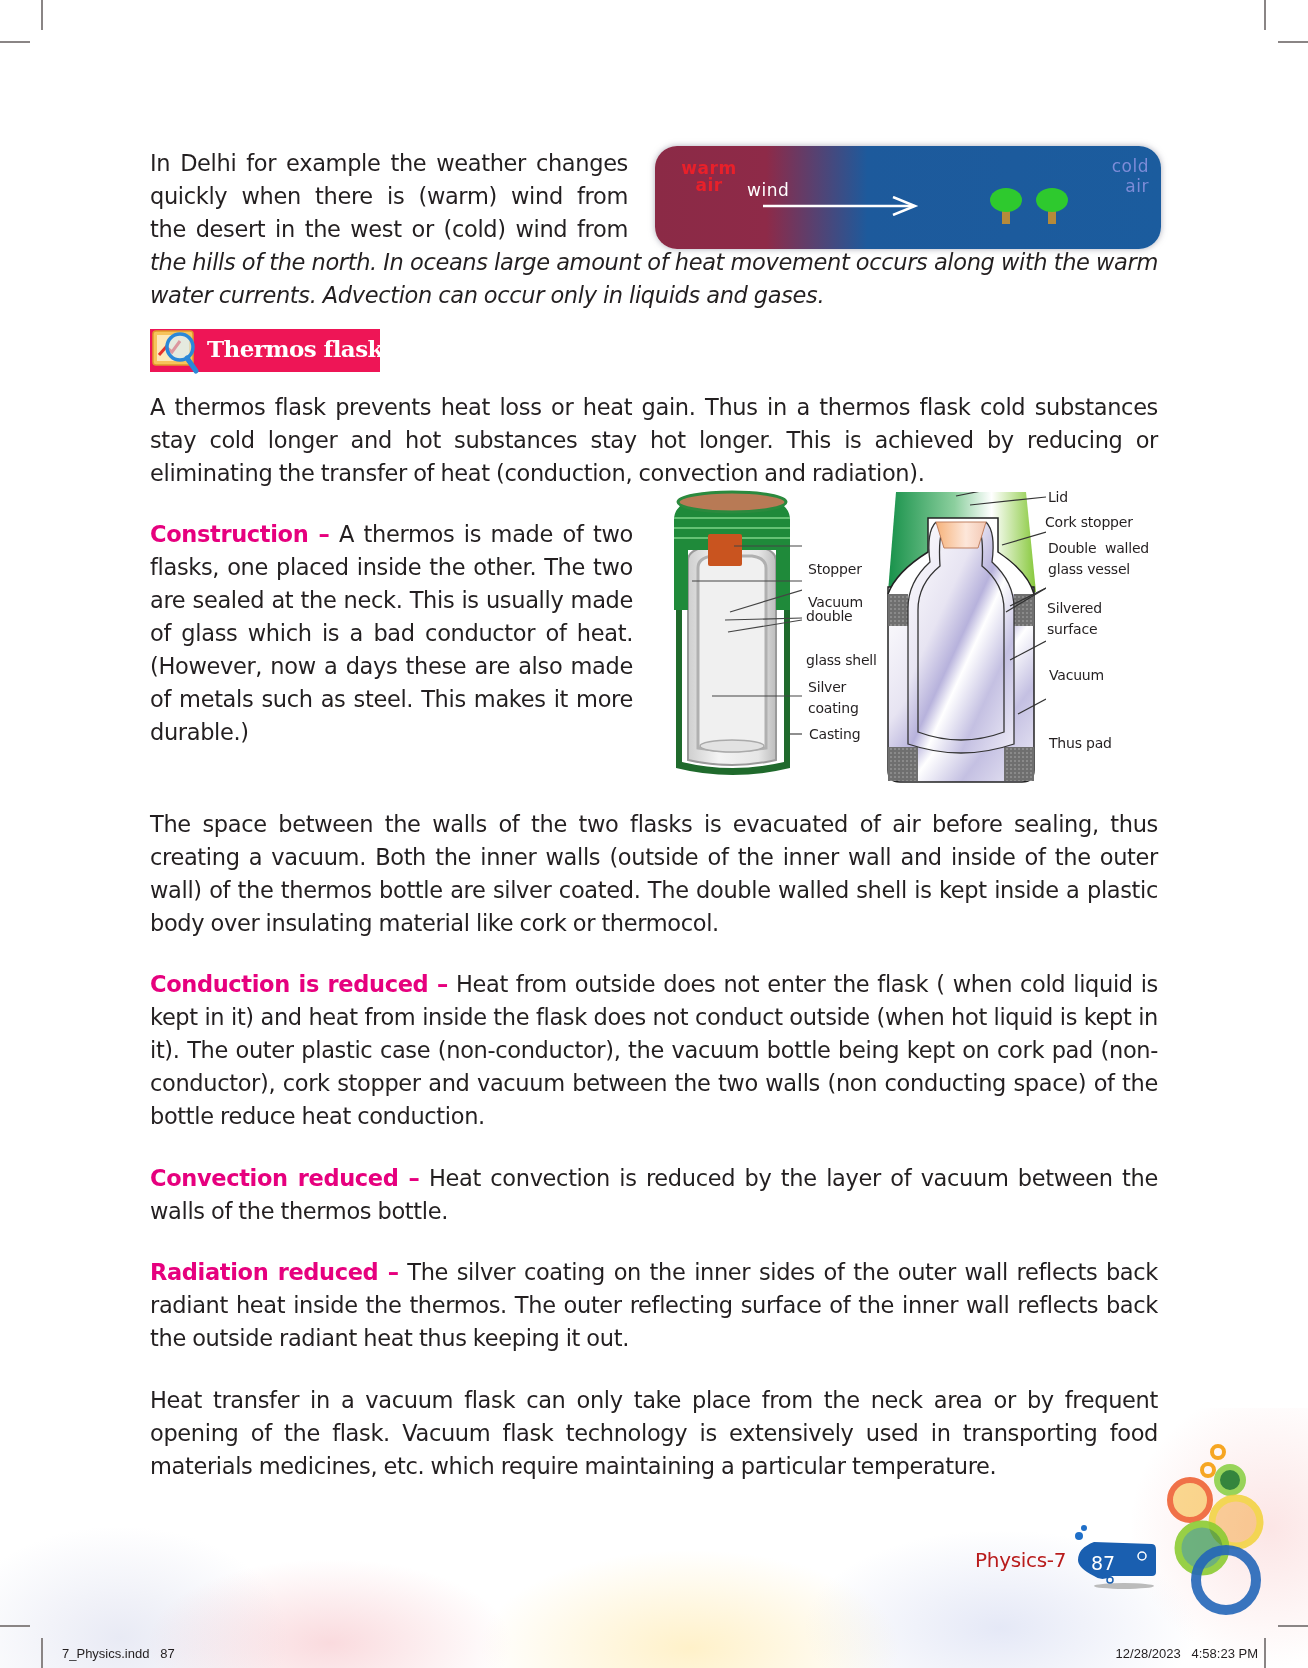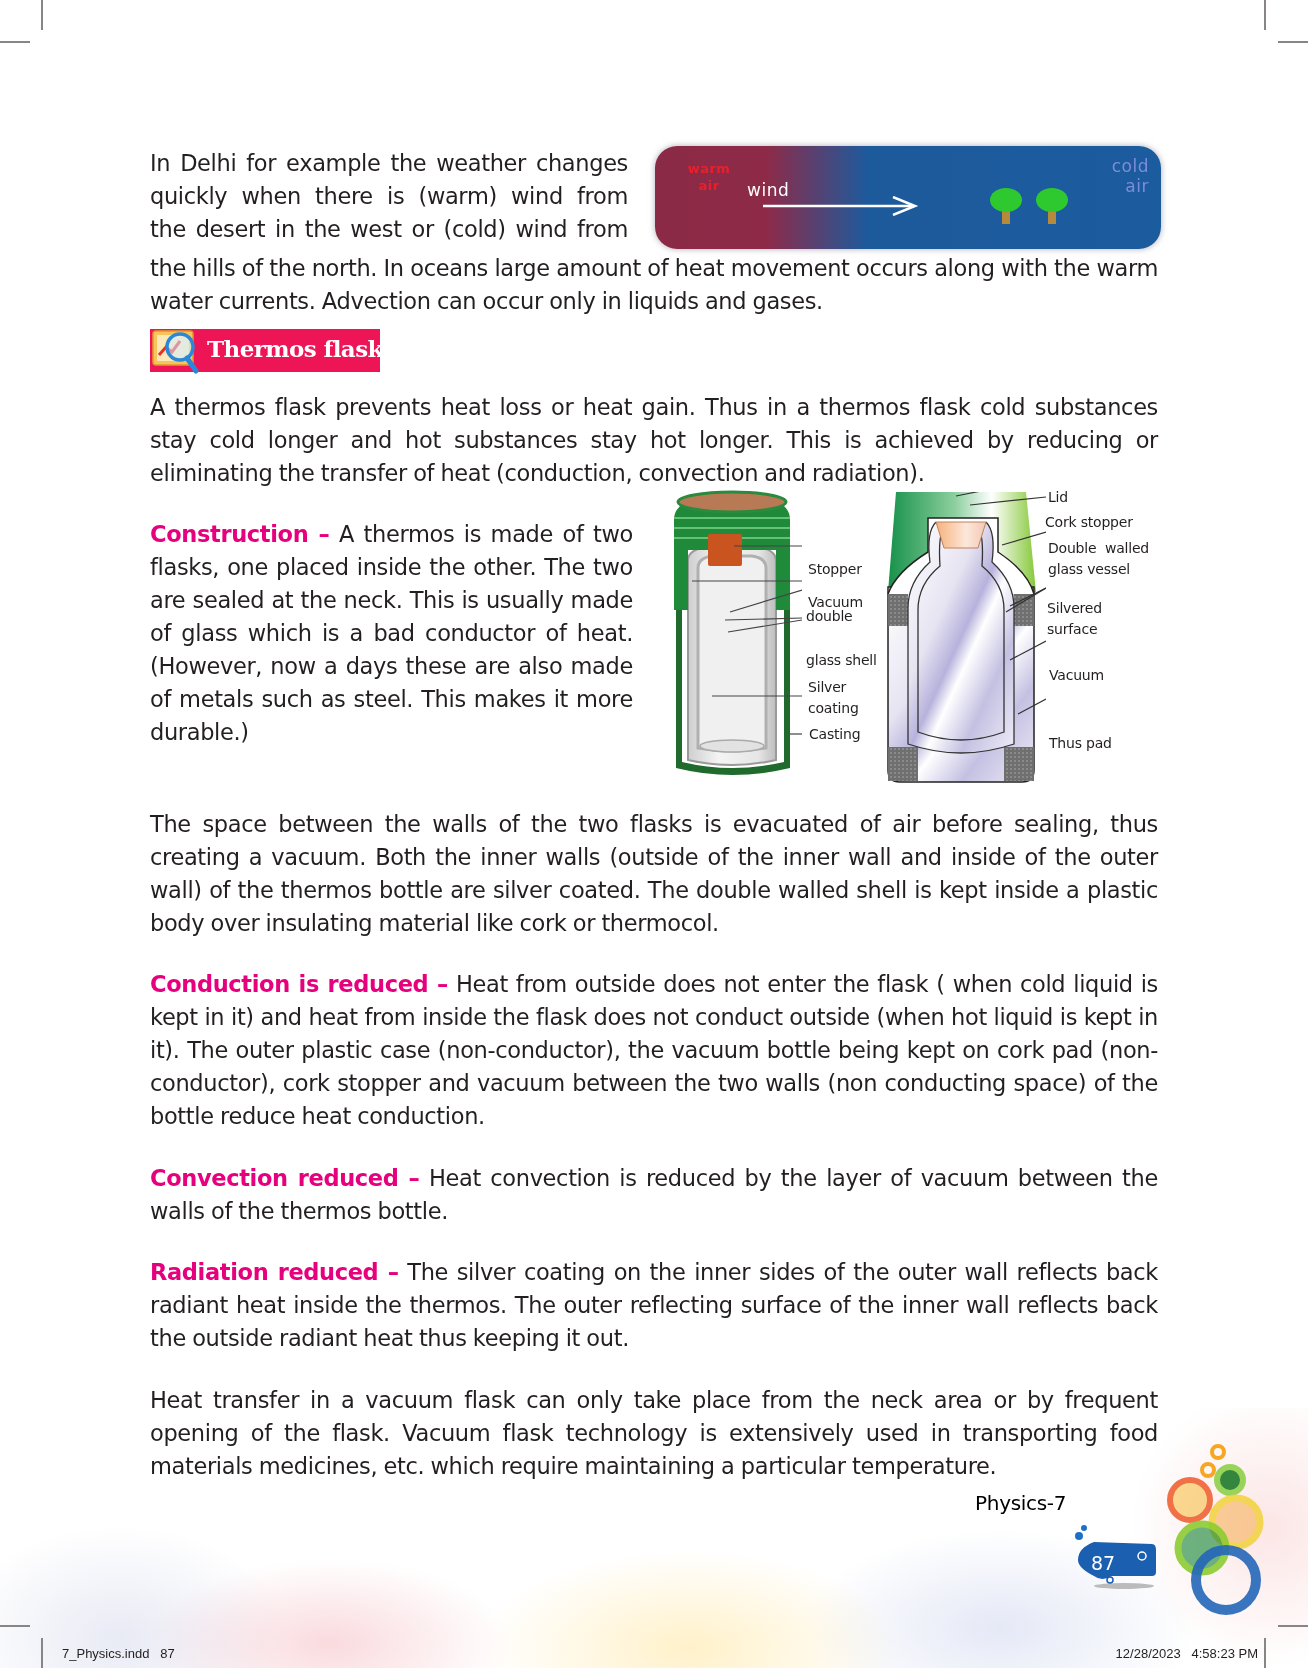--- a/index.html
+++ b/index.html
@@ -47,44 +47,44 @@
   .wind-img .ground {
     position:absolute; left:0; right:0; bottom:0; height:26px;
     background:linear-gradient(180deg, #3b9a3f 0%, #2e8b36 50%, #247a2c 100%);
     border-top:2px solid #e8f0ff;
   }
   .wind-img .lbl { position:absolute; font-family:"DejaVu Sans", sans-serif; font-size:17px; letter-spacing:0.5px; white-space:nowrap; }
   .diagram-label {
     position:absolute; font-family:"DejaVu Sans", "Liberation Sans", sans-serif;
     font-size:14px; line-height:21px; color:#231f20; white-space:nowrap; letter-spacing:-0.2px;
   }
-  .footer-title { position:absolute; left:975px; top:1491px; font-size:20px; color:#000000; letter-spacing:-0.3px; }
+  .footer-title { position:absolute; left:975px; top:1548px; font-size:20px; color:#b91c1c; letter-spacing:-0.3px; }
   .slug { position:absolute; font-family:"Liberation Sans", sans-serif; font-size:13px; color:#231f20; top:1646px; }
 </style>
 </head>
 <body>
 
 <div class="bg-wash"></div>
 
 <div class="crop" style="left:41px;top:0;width:1.5px;height:30px;"></div>
 <div class="crop" style="left:1264px;top:0;width:1.5px;height:30px;"></div>
 <div class="crop" style="left:0;top:41px;width:30px;height:2px;"></div>
 <div class="crop" style="left:1278px;top:41px;width:30px;height:2px;"></div>
 <div class="crop" style="left:41px;top:1638px;width:1.5px;height:30px;"></div>
 <div class="crop" style="left:1264px;top:1638px;width:1.5px;height:30px;"></div>
 <div class="crop" style="left:0;top:1625px;width:30px;height:2px;"></div>
 <div class="crop" style="left:1278px;top:1625px;width:30px;height:2px;"></div>
 
 <p class="p narrow" style="top:147px;text-align:justify;text-align-last:justify;">In Delhi for example the weather changes</p>
 <p class="p narrow" style="top:180px;text-align:justify;text-align-last:justify;">quickly when there is (warm) wind from</p>
 <p class="p narrow" style="top:213px;text-align:justify;text-align-last:justify;">the desert in the west or (cold) wind from</p>
-<p class="p" style="top:252px;">the hills of the north. In oceans large amount of heat movement occurs along with the warm water currents. Advection can occur only in liquids and gases.</p>
+<p class="p" style="top:246px;font-style:italic;">the hills of the north. In oceans large amount of heat movement occurs along with the warm water currents. Advection can occur only in liquids and gases.</p>
 
 <div class="wind-img">
-  <div class="lbl" style="left:24px;top:14px;color:#e8202a;font-size:13px;font-weight:bold;width:60px;text-align:center;line-height:17px;white-space:normal;">warm air</div>
+  <div class="lbl" style="left:24px;top:14px;color:#e8202a;font-size:17px;font-weight:bold;width:60px;text-align:center;line-height:17px;white-space:normal;">warm air</div>
   <div class="lbl" style="left:92px;top:34px;color:#ffffff;">wind</div>
   <svg style="position:absolute;left:108px;top:50px;" width="160" height="20" viewBox="0 0 160 20">
     <line x1="0" y1="10" x2="150" y2="10" stroke="#ffffff" stroke-width="2.5"></line>
     <polyline points="130,1 152,10 130,19" fill="none" stroke="#ffffff" stroke-width="2.5"></polyline>
   </svg>
   <div class="lbl" style="right:12px;top:10px;color:#7d8cd8;text-align:right;line-height:20px;">
     <div>cold</div>
     <div>air</div>
   </div>
   <svg style="position:absolute;left:334px;top:42px;" width="34" height="36" viewBox="0 0 34 36">

